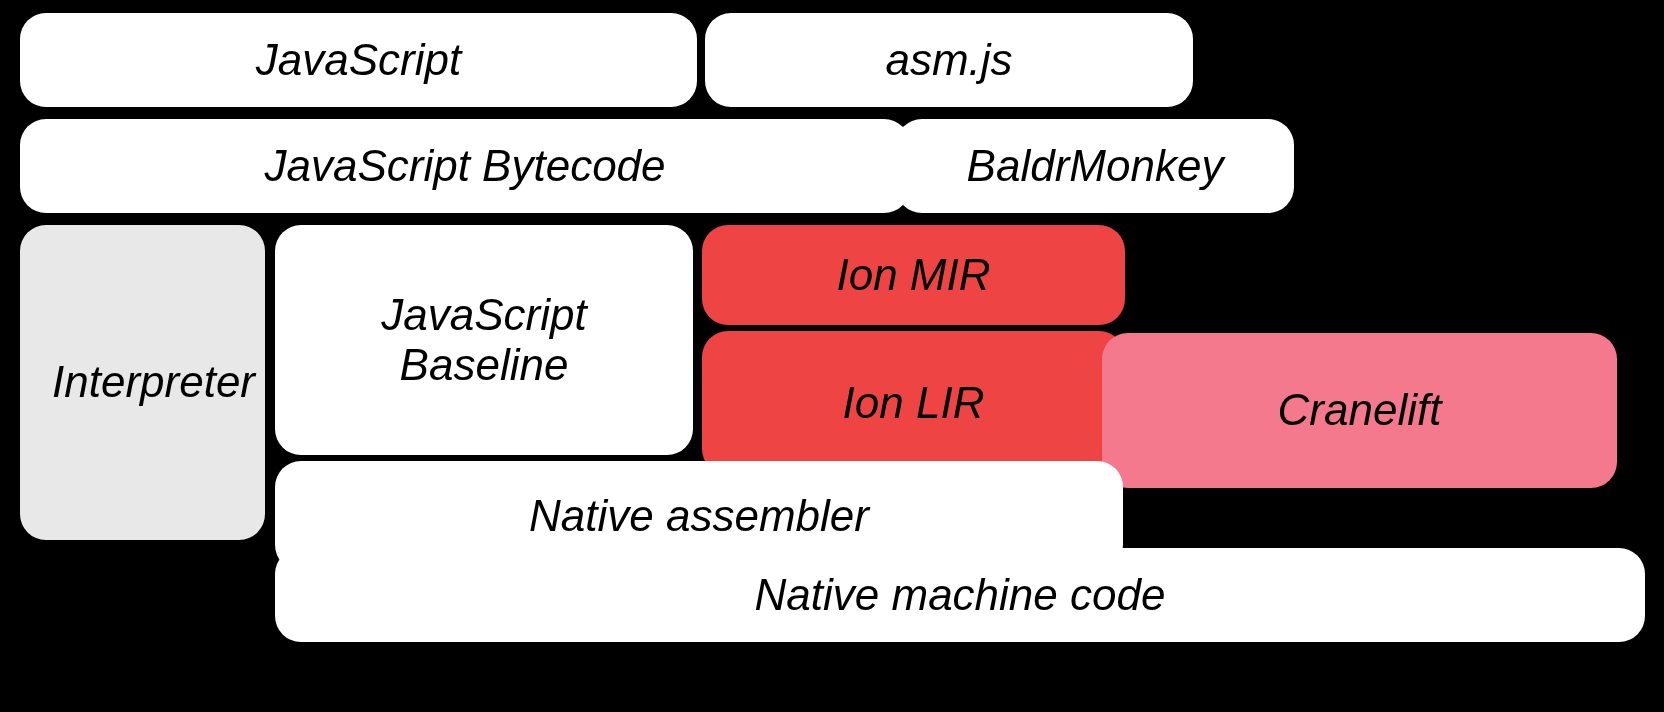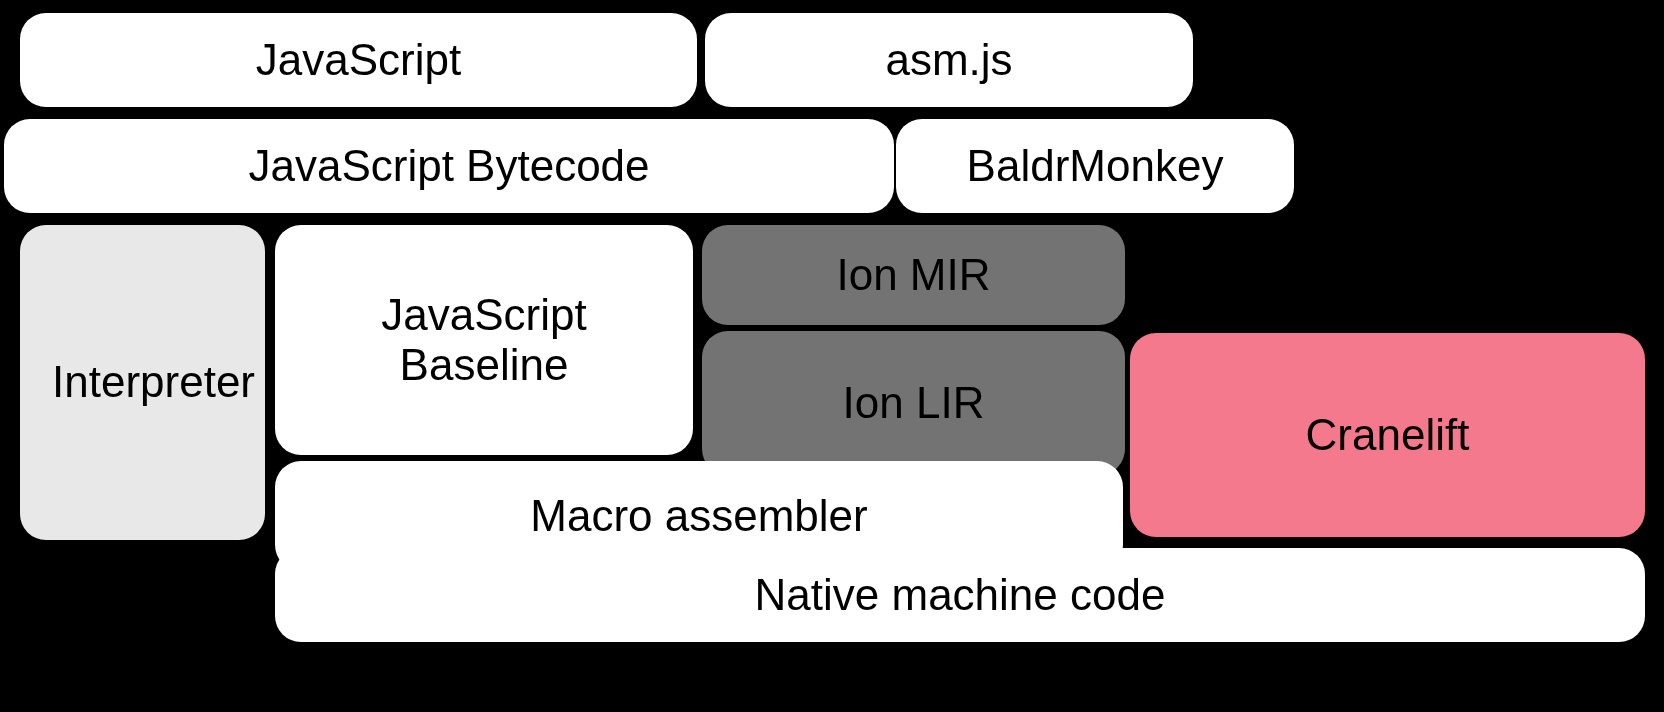--- a/index.html
+++ b/index.html
@@ -27,41 +27,42 @@
     justify-content: center;
     text-align: center;
     border-radius: 26px;
     color: #000000;
     font-size: 44px;
     line-height: 1.14;
     letter-spacing: 0px;
     font-weight: 400;
     white-space: pre-line;
     padding: 0 10px;
+    font-style: italic;
   }
   .fill-white   { background: #ffffff; }
   .fill-grey    { background: #e8e8e8; justify-content: flex-end; }
-  .fill-green   { background: #737373; }
+  .fill-green   { background: #ef4444; }
   .fill-pink    { background: #f5798c; }
 </style>
 </head>
 <body>
 
 <div id="stack">
 
   <div class="node fill-white" style="left:20px; top:13px; width:677px; height:94px;">
     <span>JavaScript</span>
   </div>
 
   <div class="node fill-white" style="left:705px; top:13px; width:488px; height:94px;">
     <span>asm.js</span>
   </div>
 
 
-  <div class="node fill-white" style="left:4px; top:119px; width:890px; height:94px;">
+  <div class="node fill-white" style="left:20px; top:119px; width:890px; height:94px;">
     <span>JavaScript Bytecode</span>
   </div>
 
   <div class="node fill-white" style="left:896px; top:119px; width:398px; height:94px;">
     <span>BaldrMonkey</span>
   </div>
 
   <div class="node fill-grey" style="left:20px; top:225px; width:245px; height:315px;">
     <span>Interpreter</span>
   </div>
@@ -72,25 +73,25 @@
   </div>
 
   <div class="node fill-green" style="left:702px; top:225px; width:423px; height:100px;">
     <span>Ion MIR</span>
   </div>
 
   <div class="node fill-green" style="left:702px; top:331px; width:423px; height:144px;">
     <span>Ion LIR</span>
   </div>
 
-  <div class="node fill-pink" style="left:1130px; top:333px; width:515px; height:204px;">
+  <div class="node fill-pink" style="left:1102px; top:333px; width:515px; height:155px;">
     <span>Cranelift</span>
   </div>
 
   <div class="node fill-white" style="left:275px; top:461px; width:848px; height:110px;">
-    <span>Macro assembler</span>
+    <span>Native assembler</span>
   </div>
 
   <div class="node fill-white" style="left:275px; top:548px; width:1370px; height:94px;">
     <span>Native machine code</span>
   </div>
 
 </div>
 
 </body></html>

